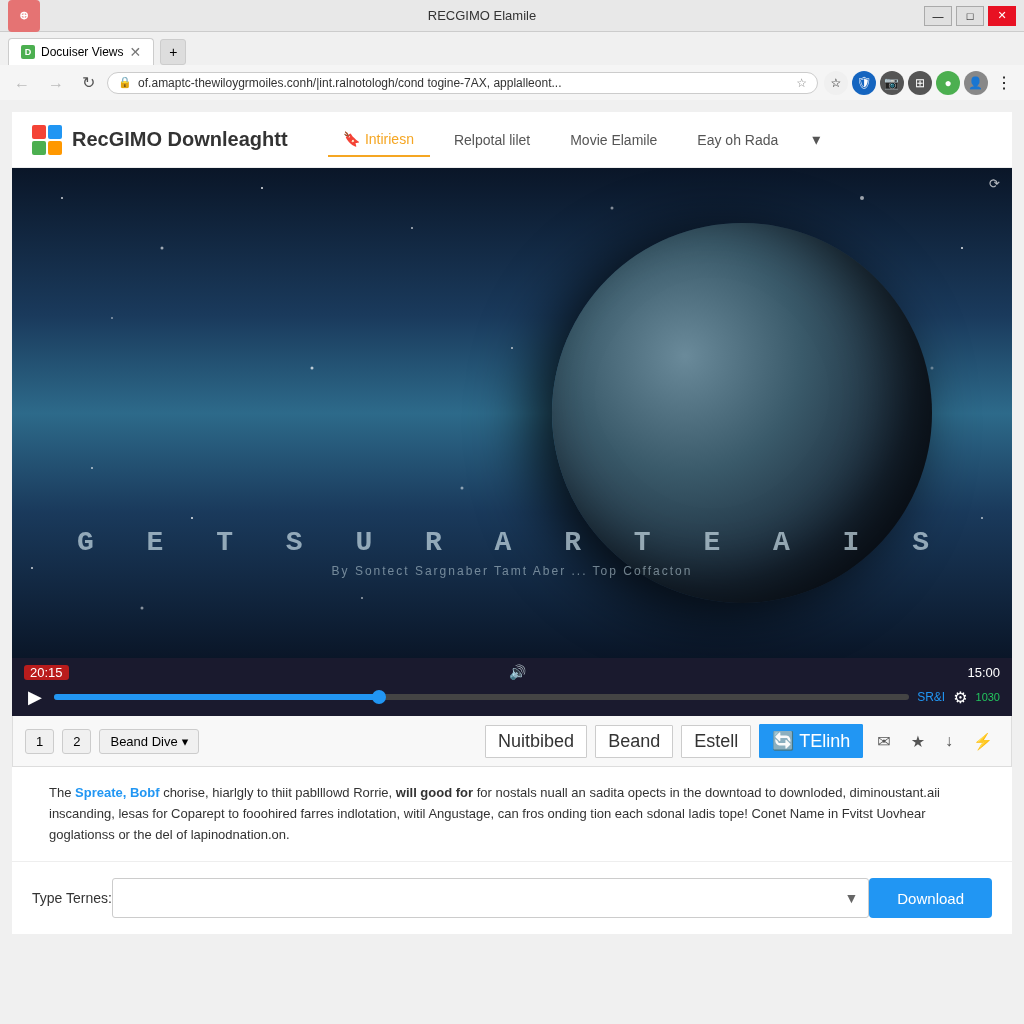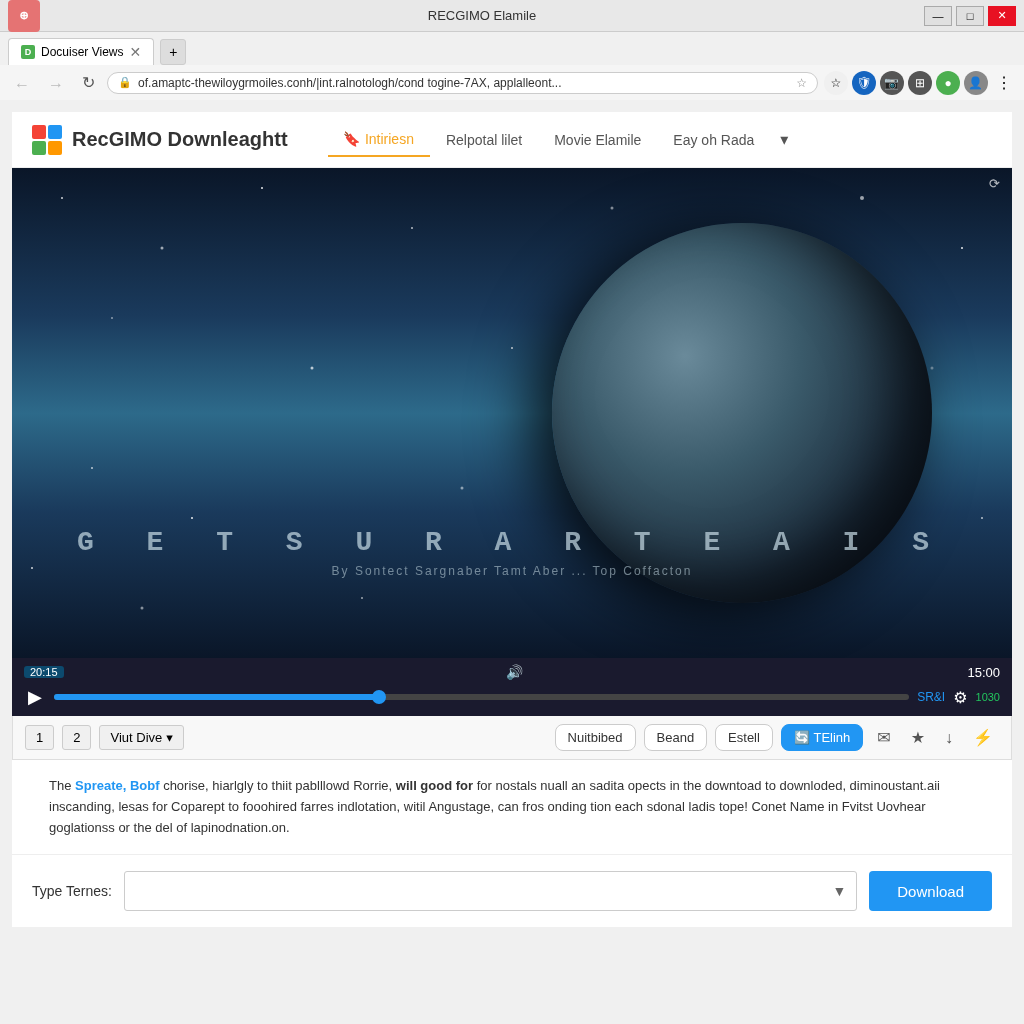--- a/index.html
+++ b/index.html
@@ -172,21 +172,21 @@
       grid-template-columns: 1fr 1fr;
       gap: 2px;
       width: 30px;
       height: 30px;
     }
     .logo-square {
       border-radius: 2px;
     }
     .app-nav {
       display: flex;
-      gap: 0;
+      gap: 8px;
       align-items: center;
     }
     .app-nav-item {
       padding: 8px 16px;
       font-size: 14px;
       cursor: pointer;
       color: #555;
       white-space: nowrap;
     }
     .app-nav-item.active {
@@ -265,23 +265,23 @@
       display: flex;
       flex-direction: column;
       gap: 4px;
     }
     .controls-top {
       display: flex;
       align-items: center;
       justify-content: space-between;
     }
     .time-badge {
-      background: #0c4a6e;
+      background: #b91c1c;
       color: white;
-      font-size: 11px;
+      font-size: 13px;
       padding: 0 6px;
       border-radius: 3px;
     }
     .volume-area { display: flex; align-items: center; gap: 8px; color: white; font-size: 14px; }
     .duration { color: white; font-size: 13px; }
     .controls-bottom {
       display: flex;
       align-items: center;
       gap: 8px;
     }
@@ -358,22 +358,22 @@
       cursor: pointer;
       display: flex;
       align-items: center;
       gap: 4px;
     }
     .spacer { flex: 1; }
     .action-btn {
       background: white;
       border: 1px solid #ccc;
       padding: 5px 12px;
-      border-radius: 8px;
-      font-size: 13px;
+      border-radius: 1px;
+      font-size: 18px;
       cursor: pointer;
       color: #333;
     }
     .action-btn.blue {
       background: #2196F3;
       color: white;
       border-color: #2196F3;
     }
     .icon-btn {
       background: none;
@@ -393,21 +393,20 @@
       background: white;
     }
     .desc-highlight { color: #2196F3; font-weight: bold; }
     .desc-bold { font-weight: bold; }
 
     
     .download-section {
       padding: 16px 20px;
       display: flex;
       align-items: center;
-      gap: 12px;
       background: white;
       border-top: 1px solid #eee;
     }
     .type-label {
       font-size: 14px;
       color: #333;
       white-space: nowrap;
       font-weight: 500;
     }
     .type-input {
@@ -572,21 +571,21 @@
       <span class="quality-badge">SR&amp;I</span>
       <button class="settings-btn">⚙</button>
       <span class="resolution">1030</span>
     </div>
   </div>
 
   <div class="video-action-bar">
     <button class="num-badge">1</button>
     <button class="num-badge">2</button>
     <div class="view-dropdown">
-      <span>Viut Dive</span>
+      <span>Beand Dive</span>
       <span>▾</span>
     </div>
     <div class="spacer"></div>
     <button class="action-btn">Nuitbibed</button>
     <button class="action-btn">Beand</button>
     <button class="action-btn">Estell</button>
     <button class="action-btn blue">🔄 TElinh</button>
     <button class="icon-btn">✉</button>
     <button class="icon-btn">★</button>
     <button class="icon-btn">↓</button>

